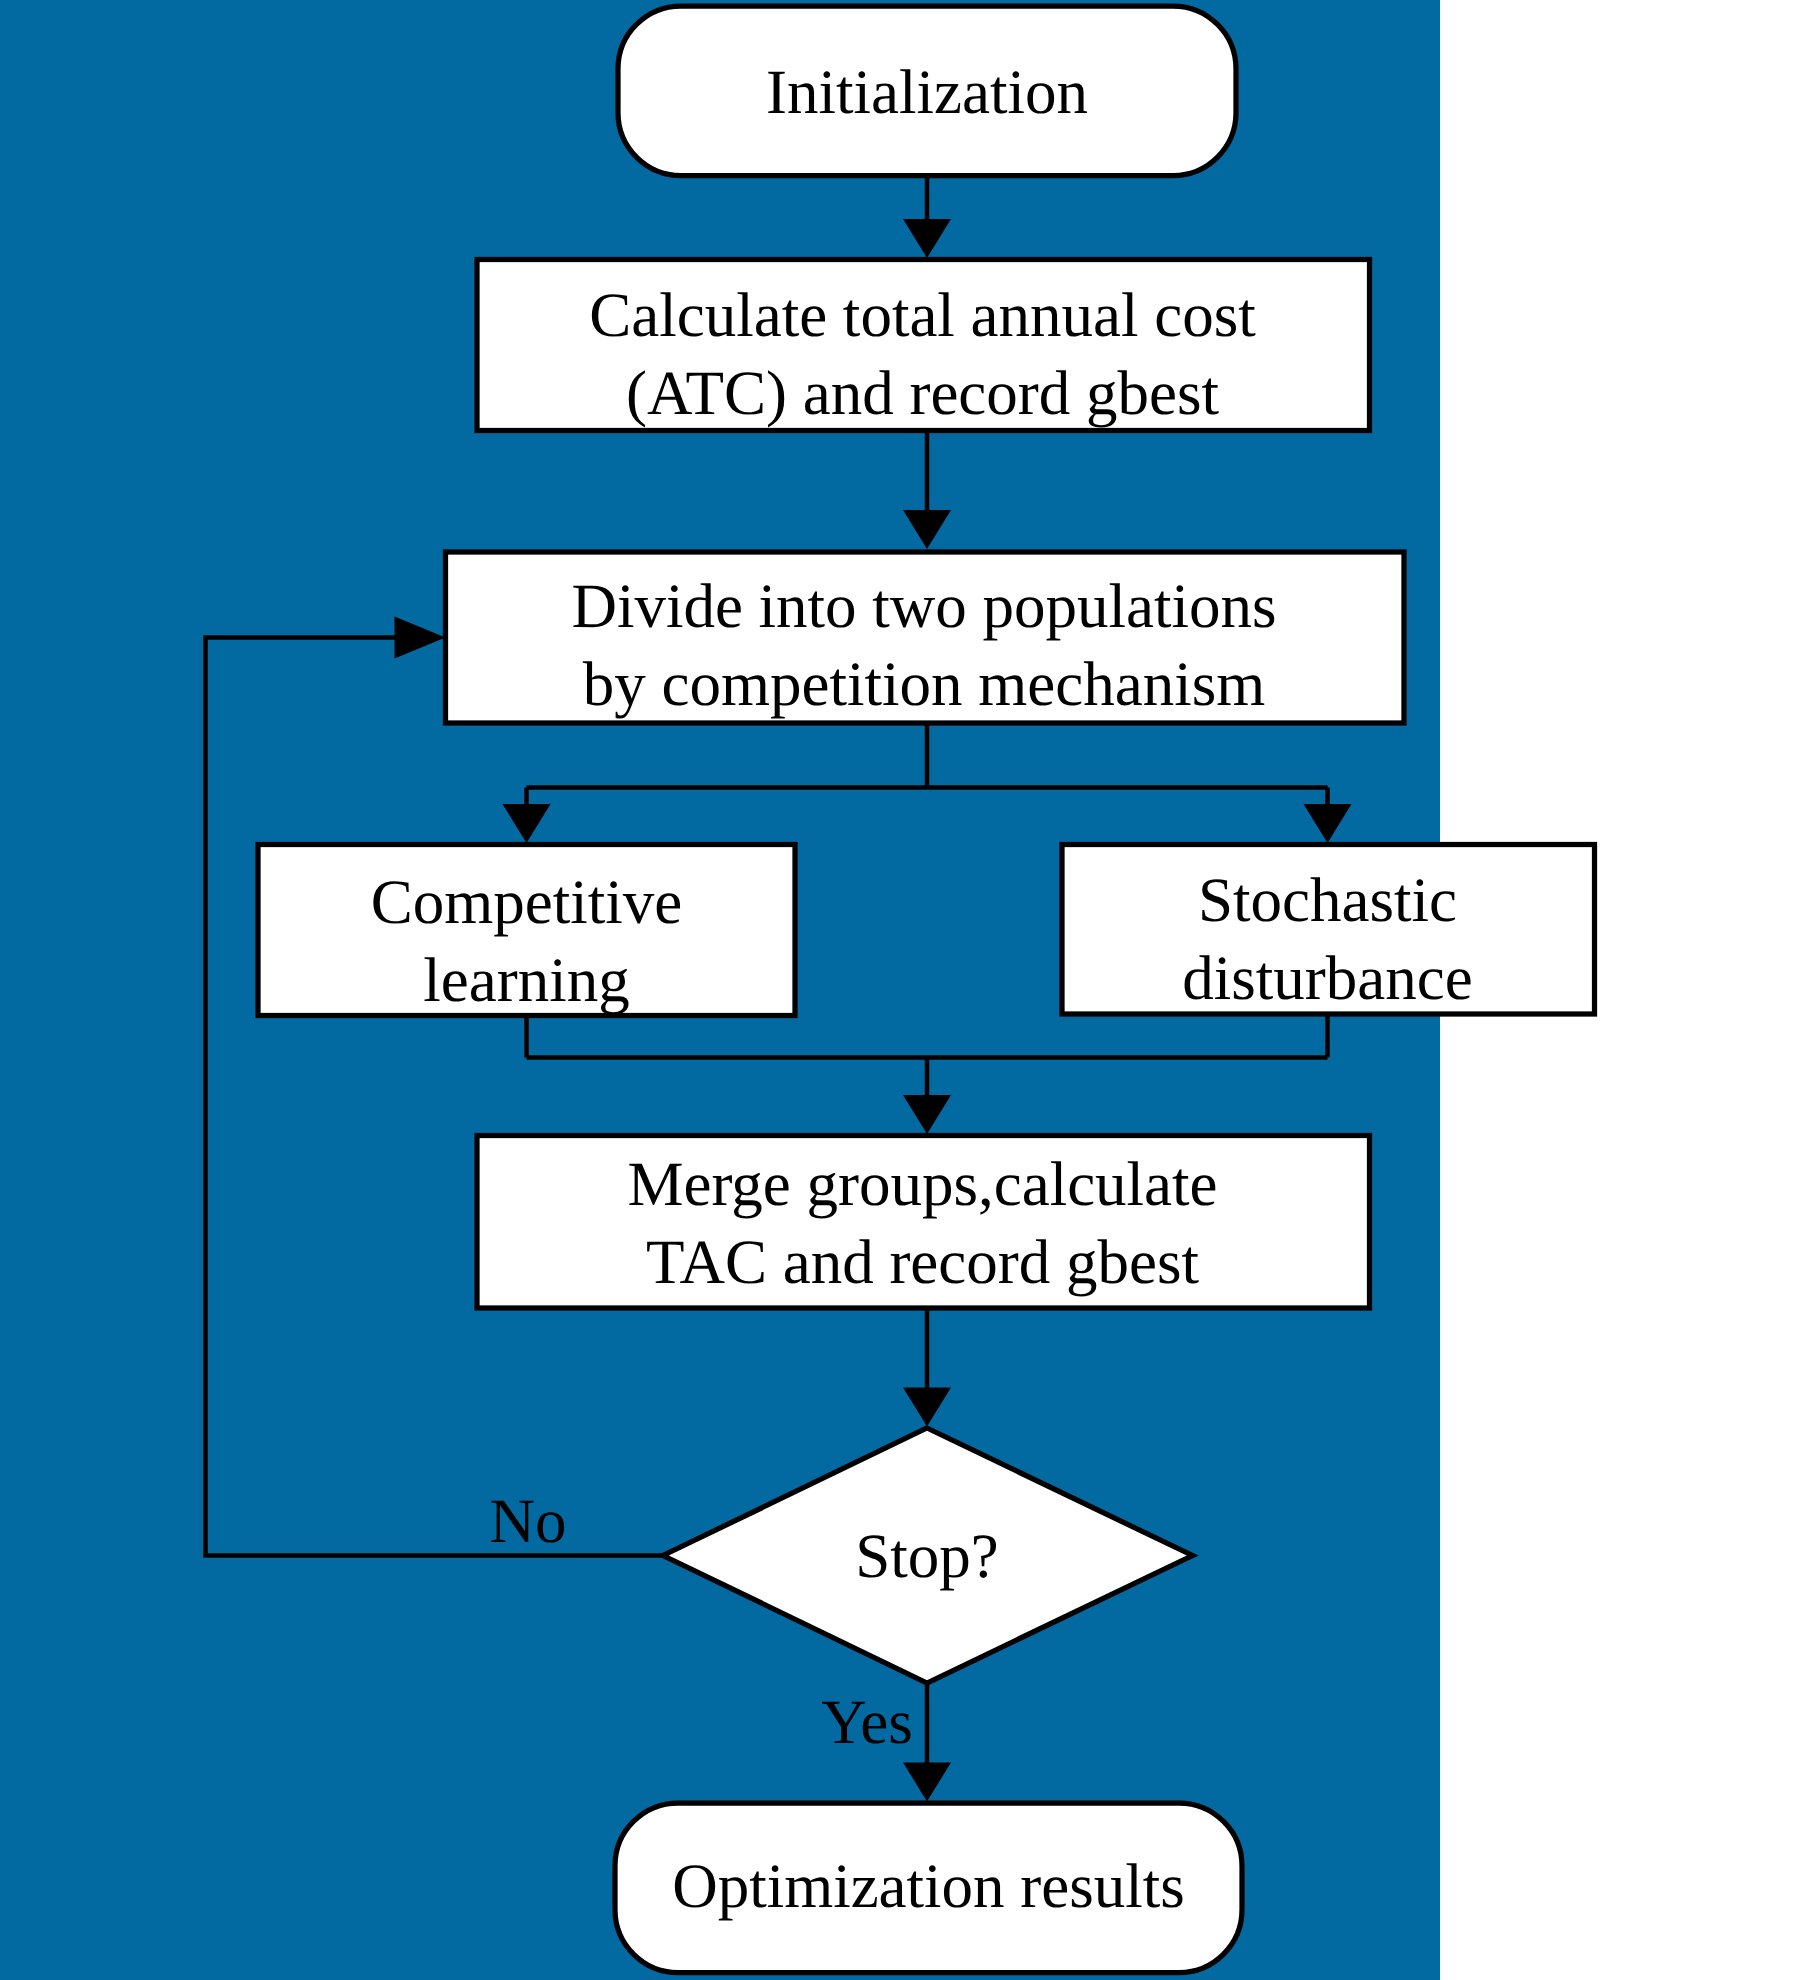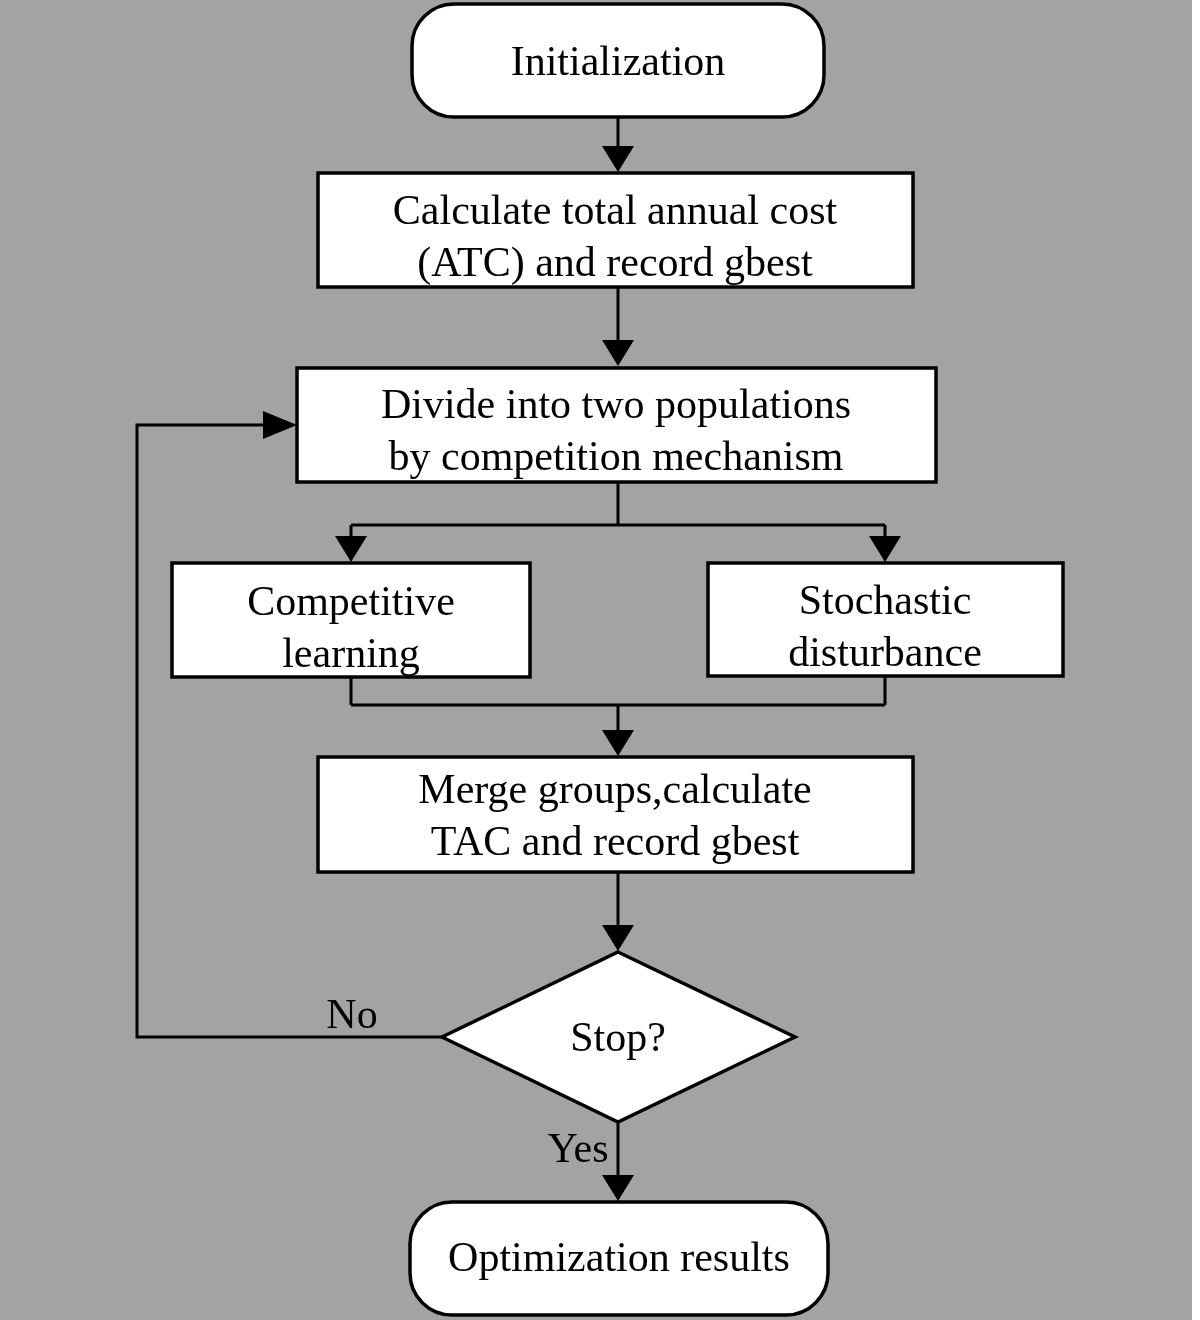--- a/index.html
+++ b/index.html
@@ -1,23 +1,23 @@
 <!DOCTYPE html>
 <html><head>
 <meta charset="utf-8">
 <style>
   html, body {
     margin: 0;
     padding: 0;
     background: #ffffff;
   }
   .canvas-wrap {
-    width: 1192px;
+    width: 960px;
     height: 1320px;
-    background: #a3a3a3;
+    background: #0369a1;
     position: relative;
   }
   svg {
     display: block;
   }
   .edge {
     fill: none;
     stroke: #000000;
     stroke-width: 3;
   }

